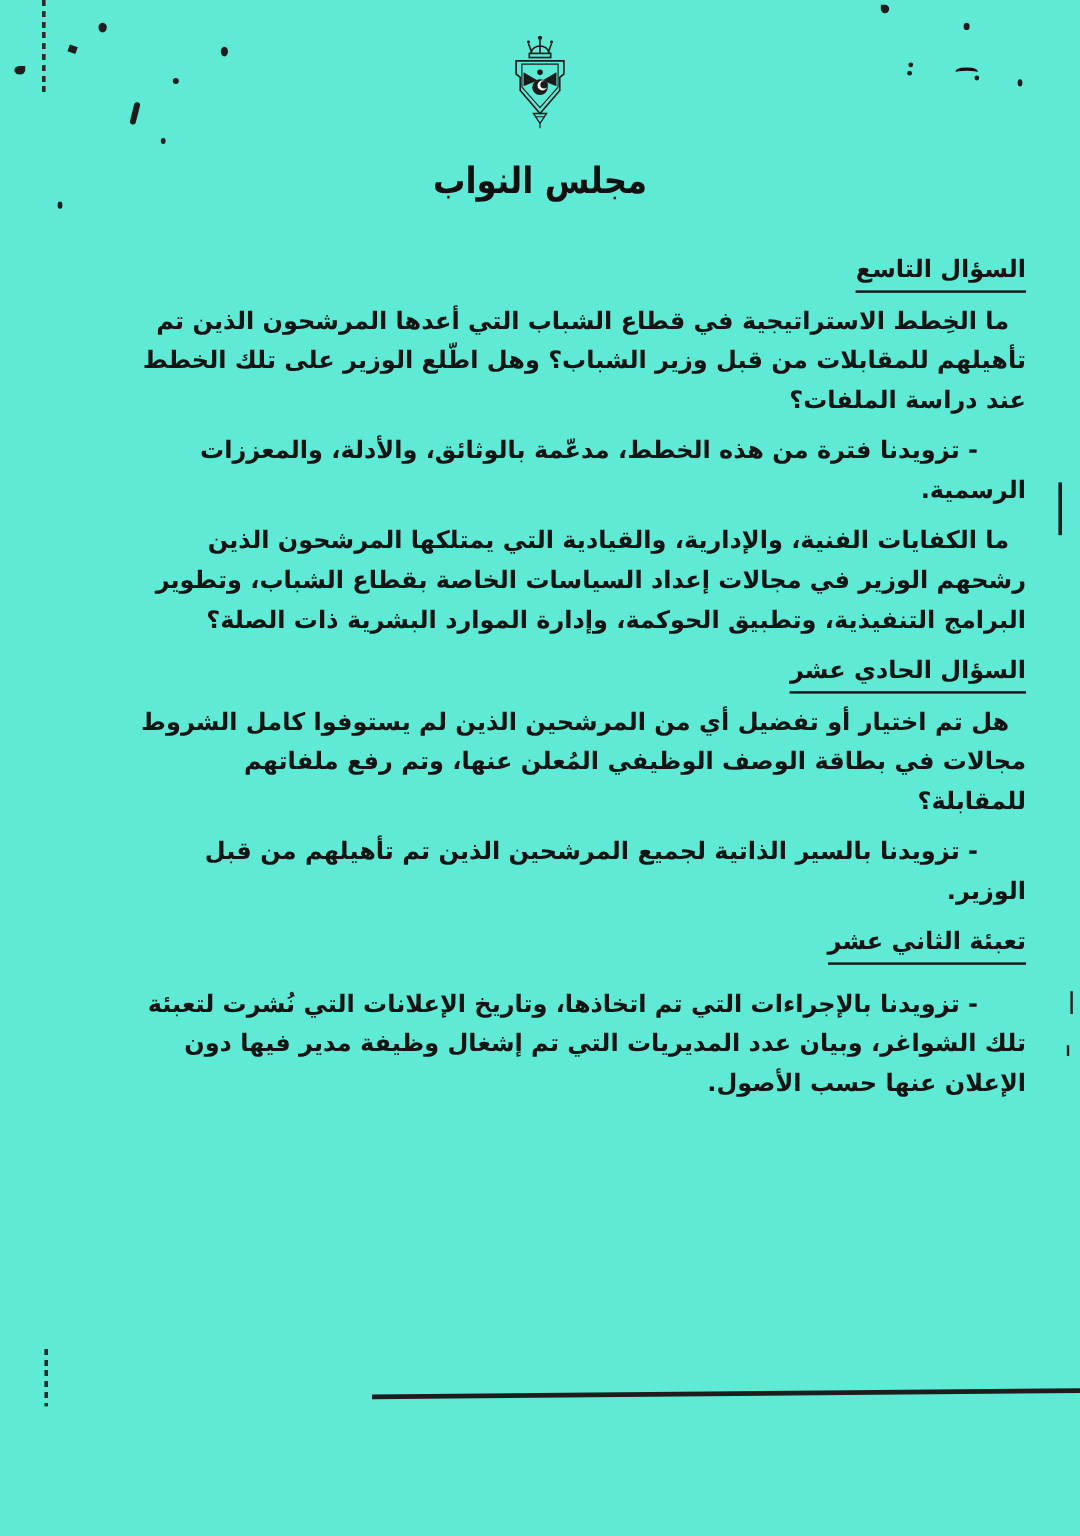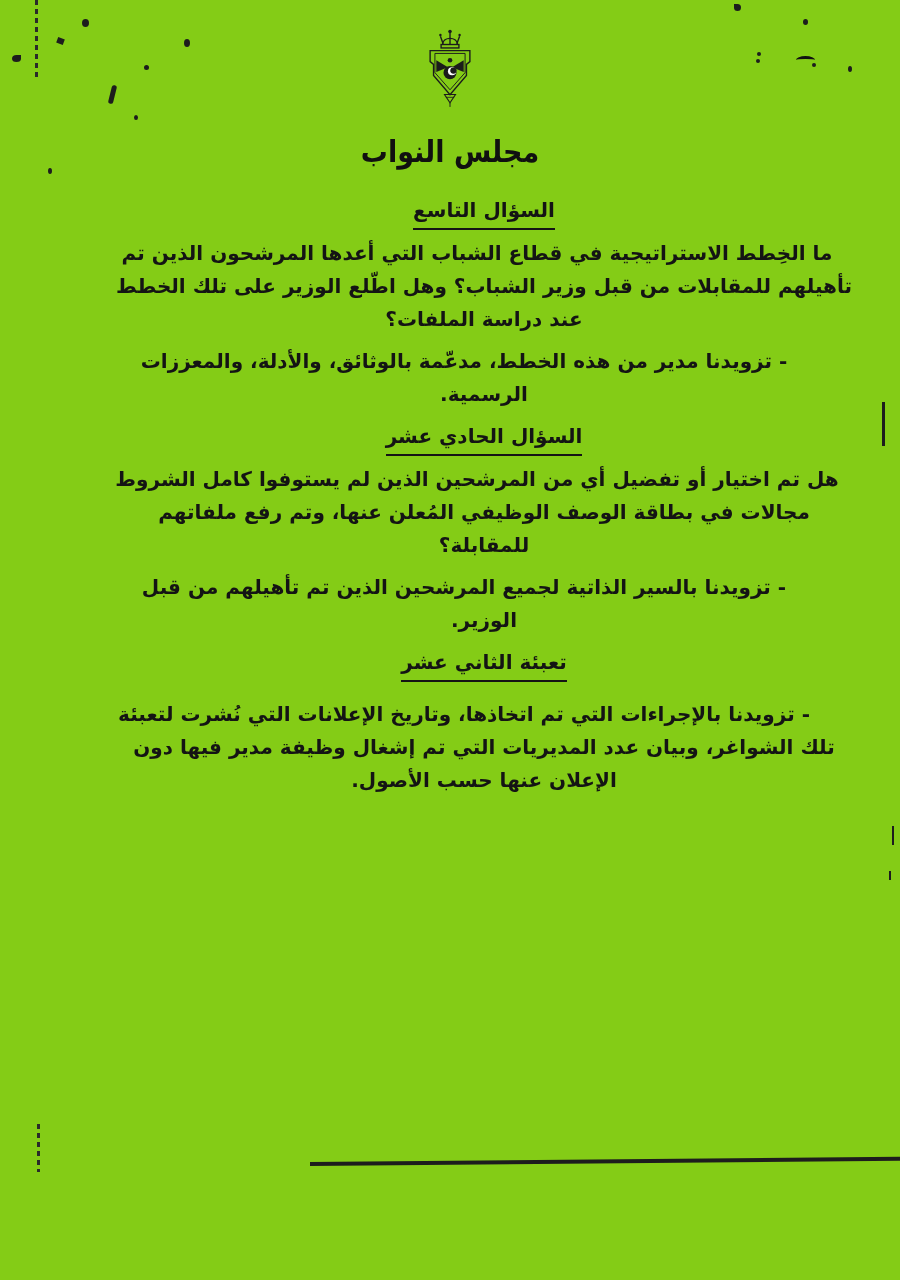--- a/index.html
+++ b/index.html
@@ -1,20 +1,20 @@
 <!DOCTYPE html>
 <html lang="ar"><head>
 <meta charset="utf-8">
 <style>
   * { margin:0; padding:0; box-sizing:border-box; }
   html,body { background:#9a9a9a; }
   .page {
     position:relative;
     width:900px; height:1280px;
-    background:#84cc16;
+    background:#5eead4;
     overflow:hidden;
     font-family:"DejaVu Sans", sans-serif;
     color:#161616;
     margin:0 auto;
   }
   
   .letterhead {
     position:absolute; top:26px; left:0; right:0;
     display:flex; flex-direction:column; align-items:center;
   }
@@ -22,24 +22,24 @@
   .org-name {
     margin-top:14px;
     font-size:27px; font-weight:bold;
     transform:scaleY(1.12);
     letter-spacing:-1px;
     color:#101010;
   }
   
   .content {
     position:absolute;
-    top:194px; right:45px;
+    top:208px; right:45px;
     width:742px;
     direction:rtl;
-    text-align:center;
+    text-align:right;
     font-size:20px; font-weight:bold;
     line-height:33px;
     color:#141414;
   }
   .q-heading {
     display:inline-block;
     font-size:20px;
     padding-bottom:1px;
     border-bottom:2px solid #141414;
     margin-bottom:7px;
@@ -93,24 +93,25 @@
       <line x1="60" y1="112" x2="60" y2="118" stroke-width="1.4"></line>
     </svg>
     <div class="org-name">مجلس النواب</div>
   </div>
 
   <div class="content">
 
     <div class="q-block">
       <span class="q-heading">السؤال التاسع</span>
       <p class="q-par">ما الخِطط الاستراتيجية في قطاع الشباب التي أعدها المرشحون الذين تم تأهيلهم للمقابلات من قبل وزير الشباب؟ وهل اطّلع الوزير على تلك الخطط عند دراسة الملفات؟</p>
-      <p class="bullet">- تزويدنا مدير من هذه الخطط، مدعّمة بالوثائق، والأدلة، والمعززات الرسمية.</p>
+      <p class="bullet">- تزويدنا فترة من هذه الخطط، مدعّمة بالوثائق، والأدلة، والمعززات الرسمية.</p>
     </div>
 
     <div class="q-block mt8">
+      <p class="q-par">ما الكفايات الفنية، والإدارية، والقيادية التي يمتلكها المرشحون الذين رشحهم الوزير في مجالات إعداد السياسات الخاصة بقطاع الشباب، وتطوير البرامج التنفيذية، وتطبيق الحوكمة، وإدارة الموارد البشرية ذات الصلة؟</p>
     </div>
 
     <div class="q-block mt6">
       <span class="q-heading">السؤال الحادي عشر</span>
       <p class="q-par">هل تم اختيار أو تفضيل أي من المرشحين الذين لم يستوفوا كامل الشروط مجالات في بطاقة الوصف الوظيفي المُعلن عنها، وتم رفع ملفاتهم للمقابلة؟</p>
       <p class="bullet">- تزويدنا بالسير الذاتية لجميع المرشحين الذين تم تأهيلهم من قبل الوزير.</p>
     </div>
 
     <div class="q-block mt4">
       <span class="q-heading">تعبئة الثاني عشر</span>

